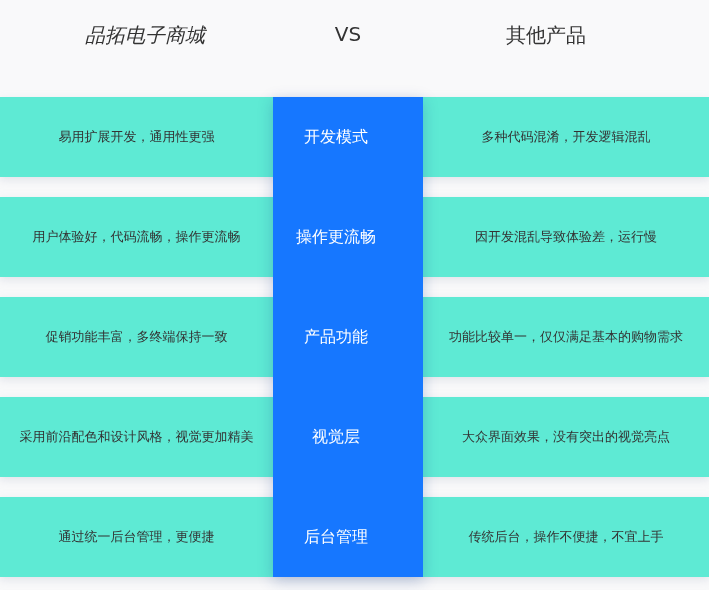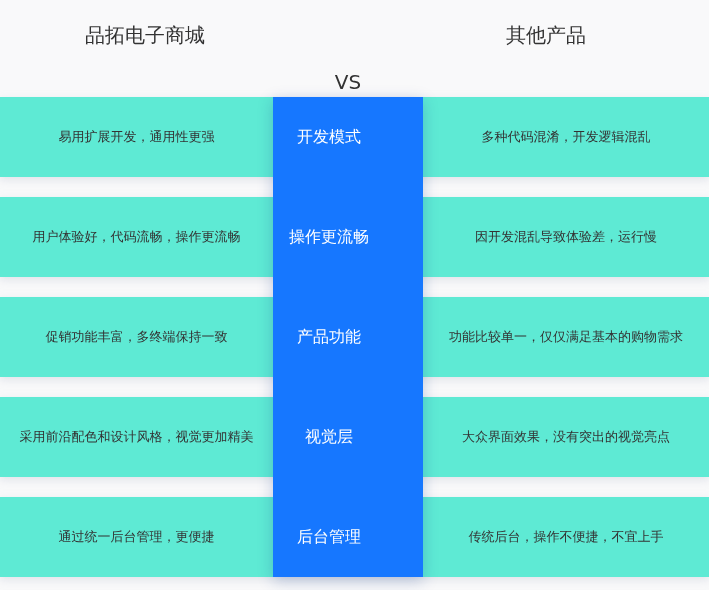--- a/index.html
+++ b/index.html
@@ -4,41 +4,41 @@
 <style>
   html, body { margin:0; padding:0; }
   body {
     width:709px; height:590px; overflow:hidden; position:relative;
     background:#f9f9fa;
     font-family: "DejaVu Sans", "Liberation Sans", sans-serif;
     color:#333;
   }
   .header { position:absolute; left:0; top:0; width:709px; height:97px; }
   .h-col { position:absolute; top:22px; font-size:20px; color:#333; text-align:center; }
-  .h-left { left:40px; width:210px; }
-  .h-mid { left:273px; width:150px;margin-top:48px; }
+  .h-left { left:40px; width:210px;font-style:italic; }
+  .h-mid { left:273px; width:150px; }
   .h-right { left:441px; width:210px; }
   .row {
     position:absolute; left:0; width:709px; height:80px;
     background:#5eead4;
     box-shadow: 0 3px 8px rgba(180,190,205,0.35);
   }
   .cell {
     position:absolute; top:0; height:80px; display:flex; align-items:center; justify-content:center;
     font-size:13px; color:#333; white-space:nowrap;
   }
   .cell-left { left:0; width:273px; }
   .cell-right { left:423px; width:286px; }
   .blue-col {
     position:absolute; left:273px; top:97px; width:150px; height:480px;
     background:#1677ff;
     box-shadow: 0 4px 14px rgba(22,60,140,0.25);
   }
   .feature {
-    position:absolute; left:266px; width:126px; height:80px;
+    position:absolute; left:273px; width:126px; height:80px;
     display:flex; align-items:center; justify-content:center;
     color:#fff; font-size:16px;
   }
 </style>
 </head>
 <body>
 
 <div class="header">
   <div class="h-col h-left">品拓电子商城</div>
   <div class="h-col h-mid">VS</div>

